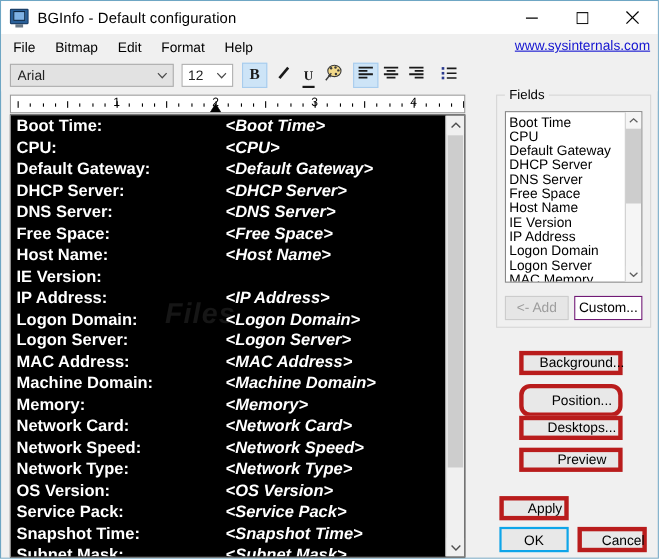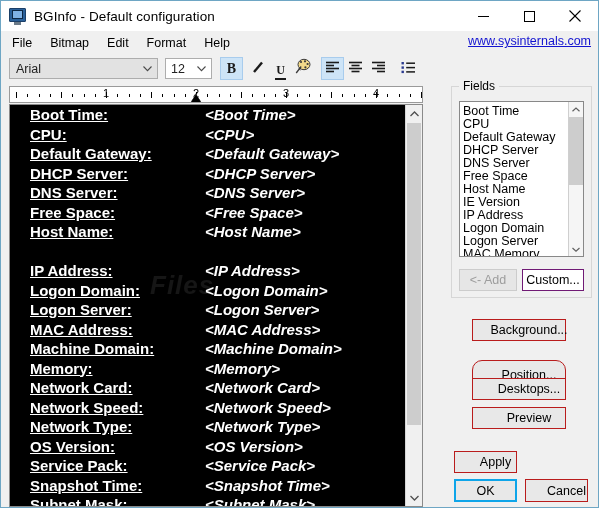--- a/index.html
+++ b/index.html
@@ -242,22 +242,21 @@
     height: 19.5px;
     line-height: 19.5px;
     white-space: nowrap;
     font-family: "Liberation Sans", sans-serif;
     font-weight: bold;
     font-size: 15px;
     color: #ffffff;
   }
   .txt-label {
     position: absolute;
-    left: 20px;
-    text-decoration: underline;
+    left: 5px;
   }
   .txt-value {
     position: absolute;
     left: 195px;
     font-style: italic;
   }
 
   
   #editor-scroll {
     position: absolute;
@@ -338,21 +337,21 @@
     justify-content: center;
     white-space: nowrap;
   }
   .btn.disabled {
     background: #e6e6e6;
     border: 1px solid #cccccc;
     color: #9d9d9d;
   }
   .btn.grey {
     background: #e8e8e8;
-    border: 1px solid #b91c1c;
+    border: 4px solid #b91c1c;
     padding-left: 20px;
   }
   .btn.default-focus {
     border: 2px solid #0ea5e9;
   }
 </style>
 </head>
 <body>
 
 <div id="app">
@@ -568,20 +567,21 @@
           </div>
           <div class="txt-row">
             <span class="txt-label">Free Space:</span>
             <span class="txt-value">&lt;Free Space&gt;</span>
           </div>
           <div class="txt-row">
             <span class="txt-label">Host Name:</span>
             <span class="txt-value">&lt;Host Name&gt;</span>
           </div>
           <div class="txt-row">
+            <span class="txt-label">IE Version:</span>
           </div>
           <div class="txt-row">
             <span class="txt-label">IP Address:</span>
             <span class="txt-value">&lt;IP Address&gt;</span>
           </div>
           <div class="txt-row">
             <span class="txt-label">Logon Domain:</span>
             <span class="txt-value">&lt;Logon Domain&gt;</span>
           </div>
           <div class="txt-row">
@@ -675,21 +675,21 @@
             <polyline points="0.5,1 4,4.2 7.5,1" fill="none" stroke="#606060" stroke-width="1.2"></polyline>
           </svg>
       </div>
     </div>
   </div>
 
   <div class="btn disabled" style="left:458px; top:268px; width:58px; height:22px;">&lt;- Add</div>
   <div class="btn" style="left:521px; top:268px; width:62px; height:22px;">Custom...</div>
 
   <div class="btn grey" style="left:471px; top:318px; width:94px; height:22px;">Background...</div>
-  <div class="btn grey" style="left:471px; top:359px; width:94px; height:30px;border-radius:10px;">Position...</div>
+  <div class="btn grey" style="left:471px; top:348px; width:94px; height:30px;border-radius:10px;">Position...</div>
   <div class="btn grey" style="left:471px; top:377px; width:94px; height:22px;">Desktops...</div>
   <div class="btn grey" style="left:471px; top:406px; width:94px; height:22px;">Preview</div>
 
   <div class="btn grey" style="left:453px; top:450px; width:63px; height:22px;">Apply</div>
 
   <div class="btn default-focus" style="left:453px; top:478px; width:63px; height:23px; background:#e8e8e8;">OK</div>
   <div class="btn grey" style="left:524px; top:478px; width:63px; height:23px;">Cancel</div>
 
 </div>
 

